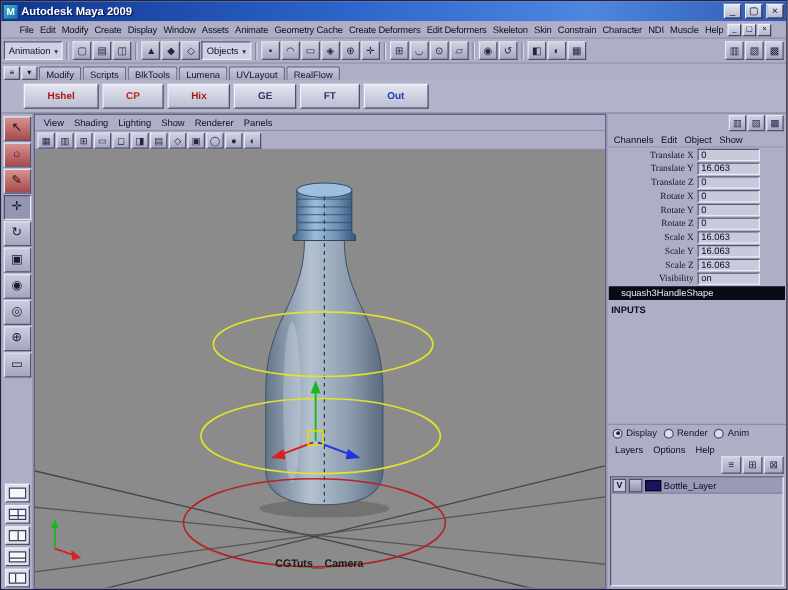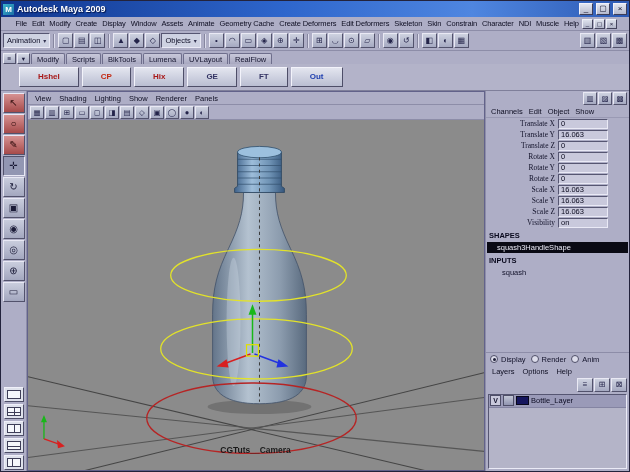--- a/index.html
+++ b/index.html
@@ -350,24 +350,22 @@
       </div>
       <div class="attr-row">
         <span class="attr-label">Scale Z</span>
         <span class="attr-value">16.063</span>
       </div>
       <div class="attr-row">
         <span class="attr-label">Visibility</span>
         <span class="attr-value">on</span>
       </div>
 
-      <div class="cb-section">SHAPES</div>
       <div class="cb-shape">squash3HandleShape</div>
       <div class="cb-section">INPUTS</div>
-      <div class="cb-input">squash</div>
 
       <div class="cb-spacer"></div>
 
       <div class="layer-radios">
         <span class="radio sel"></span>
         <span class="radio-label">Display</span>
         <span class="radio"></span>
         <span class="radio-label">Render</span>
         <span class="radio"></span>
         <span class="radio-label">Anim</span>

